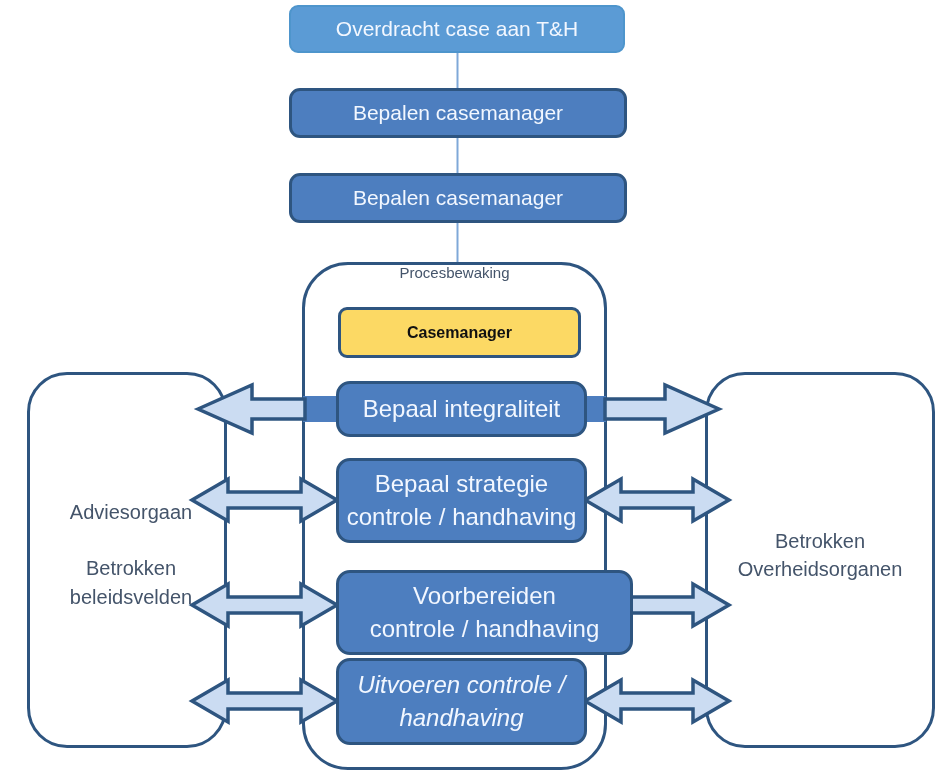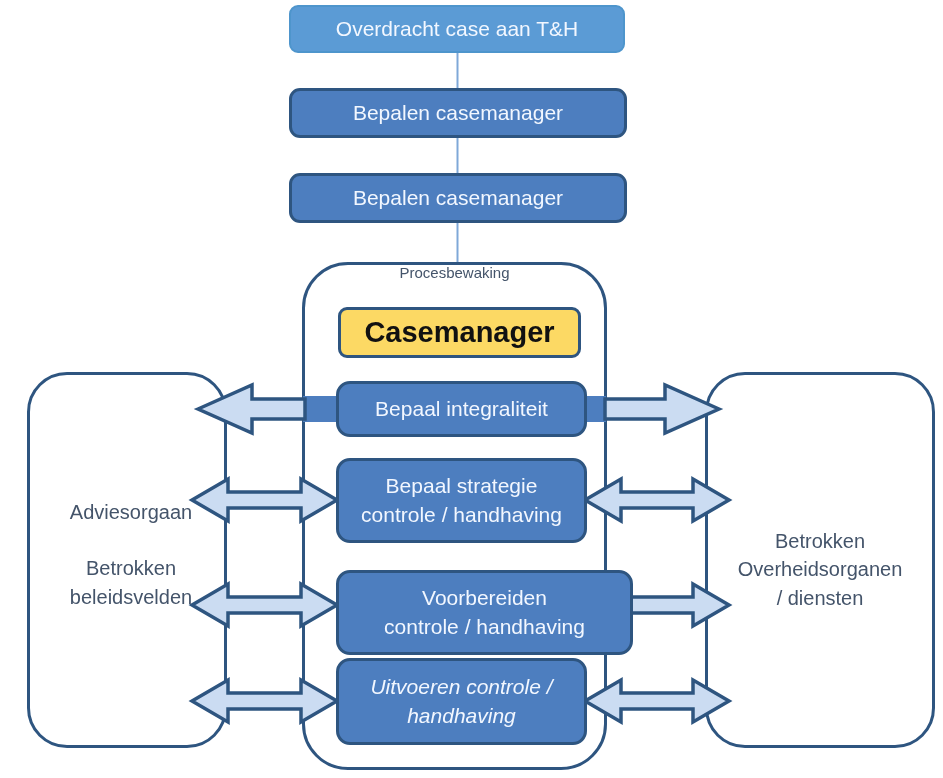--- a/index.html
+++ b/index.html
@@ -40,26 +40,26 @@
   .panel-label .blk{display:block;}
   .gap-below{margin-bottom:28px;display:block;}
   .proces-title{
     position:absolute;left:302px;top:264px;width:305px;text-align:center;
     color:var(--label-text);font-size:15px;z-index:3;
   }
   
   .step-box{
     display:flex;align-items:center;justify-content:center;text-align:center;
     background:var(--med-blue);border:3px solid var(--dark-border);border-radius:14px;
-    color:var(--box-text);font-size:21px;line-height:1.35;z-index:3;padding:2px 7px;
+    color:var(--box-text);font-size:24px;line-height:1.35;z-index:3;padding:2px 7px;
   }
   .manager-box{
     display:flex;align-items:center;justify-content:center;text-align:center;
     background:var(--yellow);border:3px solid var(--dark-border);border-radius:9px;
-    color:#111111;font-size:29px;font-weight:bold;z-index:3;
+    color:#111111;font-size:16px;font-weight:bold;z-index:3;
   }
   .step-box .blk{display:block;}
   
   #overlay{position:absolute;left:0;top:0;z-index:2;}
   .arrow{fill:var(--arrow-fill);stroke:var(--dark-border);stroke-width:3.5;}
   .shaft-dark{fill:var(--med-blue);}
   .thin-line{stroke:var(--connector);stroke-width:2;}
 </style>
 </head>
 <body>
@@ -134,16 +134,15 @@
 
   <div class="panel-label" style="left:31px;top:498px;width:200px;">
     <span class="blk gap-below">Adviesorgaan</span>
     <span class="blk">Betrokken</span>
     <span class="blk">beleidsvelden</span>
   </div>
 
   <div class="panel-label" style="left:705px;top:527px;width:230px;">
     <span class="blk">Betrokken</span>
     <span class="blk">Overheidsorganen</span>
-    <span class="blk">/ diensten</span>
   </div>
 
 </div>
 
 </body></html>

